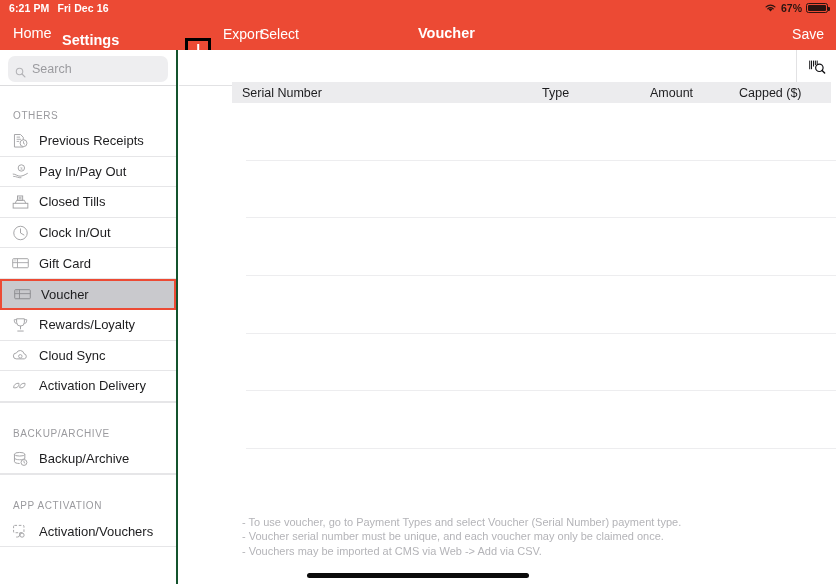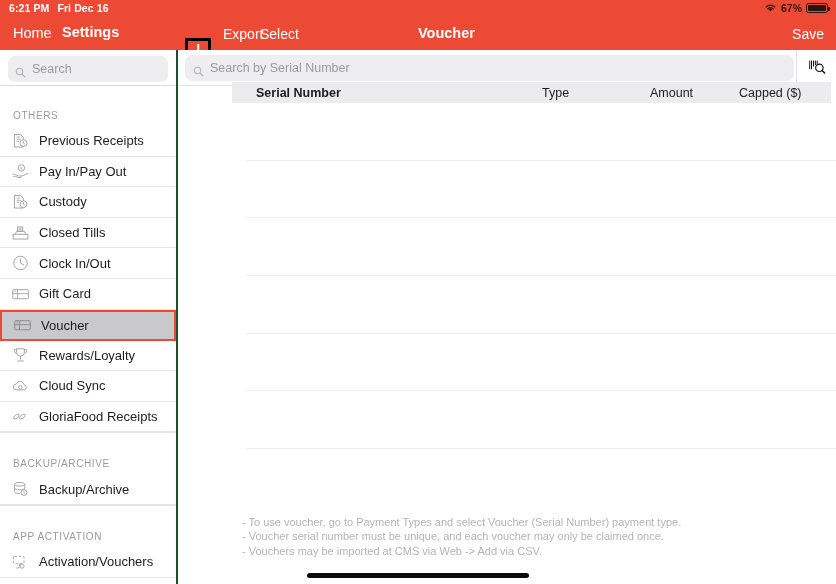--- a/index.html
+++ b/index.html
@@ -56,21 +56,21 @@
   
   .navrow {
     position: absolute; top: 18px; left: 0;
     width: 836px; height: 32px;
   }
   .nav-home {
     position: absolute; left: 13px; top: 7px;
     color: #ffffff; font-size: 14.5px;
   }
   .nav-settings {
-    position: absolute; left: 62px; top: 6px;
+    position: absolute; left: 62px; top: 14px;
     color: #ffffff; font-size: 14.5px; font-weight: bold;
   }
   .plus-hl {
     position: absolute; left: 185px; top: 20px;
     width: 26px; height: 26px;
     border: 3px solid #000000;
     background: #ec4a34;
   }
   .plus-glyph {
     position: absolute; left: 0; top: 0; width: 100%; height: 100%;
@@ -189,21 +189,21 @@
   .tbl-head {
     position: absolute; left: 53px; top: 32px;
     width: 599px; height: 21px;
     background: #ececee;
     display: flex; align-items: center;
   }
   .th {
     position: absolute;
     font-size: 12.5px; color: #1d1d1f;
   }
-  .th-serial { left: 24px; font-weight: bold; }
+  .th-serial { left: 10px; }
   .th-type   { left: 310px; }
   .th-amount { left: 418px; }
   .th-capped { left: 507px; }
 
   .tbl-body {
     position: absolute; left: 67px; top: 53px;
     width: 599px; height: 417px;
   }
   .trow {
     height: 57.7px;
@@ -304,31 +304,20 @@
         <svg viewBox="0 0 22 20" width="19" height="18">
           <circle cx="12" cy="6.5" r="3.7" fill="none" stroke="#55555a" stroke-width="1.1"></circle>
           <text x="12" y="9" font-size="5.5" text-anchor="middle" fill="#55555a" font-family="serif">$</text>
           <path d="M2.5 13.5c3 0 4.5 2.5 8 2.5 3 0 6-1.8 8.5-3.2" fill="none" stroke="#55555a" stroke-width="1.1" stroke-linecap="round"></path>
           <path d="M3 16.2c3.6 0 5 2 8.6 1.6" fill="none" stroke="#55555a" stroke-width="1" stroke-linecap="round"></path>
         </svg>
       </span>
       <span class="ilabel">Pay In/Pay Out</span>
     </div>
 
-    <div class="side-item">
-      <span class="iwrap">
-        <svg viewBox="0 0 22 20" width="19" height="18">
-          <path d="M4 2.5h7l3.2 3.2V17H4z" fill="none" stroke="#55555a" stroke-width="1.1"></path>
-          <path d="M6.5 5.5h4M6.5 8h5M6.5 10.5h3" stroke="#55555a" stroke-width="1"></path>
-          <circle cx="14.5" cy="12.5" r="4" fill="#fff" stroke="#55555a" stroke-width="1.1"></circle>
-          <path d="M14.5 10.2v2.6l1.7 1" stroke="#55555a" stroke-width="1" fill="none"></path>
-        </svg>
-      </span>
-      <span class="ilabel">Custody</span>
-    </div>
 
     <div class="side-item">
       <span class="iwrap">
         <svg viewBox="0 0 22 20" width="19" height="18">
           <rect x="2.5" y="11.5" width="17" height="5.5" fill="none" stroke="#55555a" stroke-width="1.1"></rect>
           <path d="M5 11.5l1.5-3.5h9L17 11.5" fill="none" stroke="#55555a" stroke-width="1.1"></path>
           <rect x="7.5" y="3" width="6" height="5" fill="none" stroke="#55555a" stroke-width="1.1"></rect>
           <path d="M8.8 4.6h3.4M8.8 6.2h3.4" stroke="#55555a" stroke-width=".9"></path>
         </svg>
       </span>
@@ -390,21 +379,21 @@
       <span class="ilabel">Cloud Sync</span>
     </div>
 
     <div class="side-item">
       <span class="iwrap">
         <svg viewBox="0 0 22 20" width="19" height="18">
           <path d="M3 12c0-3.4 2.8-5.5 6.2-5.2.4 3.5-2 6-6.2 5.2z" fill="none" stroke="#55555a" stroke-width="1.1"></path>
           <path d="M10 12c0-3.4 2.8-5.5 6.2-5.2.4 3.5-2 6-6.2 5.2z" fill="none" stroke="#55555a" stroke-width="1.1"></path>
         </svg>
       </span>
-      <span class="ilabel">GloriaFood Receipts</span>
+      <span class="ilabel">Activation Delivery</span>
     </div>
 
     <div class="side-divider-gap"></div>
 
     <div class="side-section">BACKUP/ARCHIVE</div>
     <div class="side-item">
       <span class="iwrap">
         <svg viewBox="0 0 22 20" width="19" height="18">
           <ellipse cx="10" cy="4.5" rx="6" ry="2.1" fill="none" stroke="#55555a" stroke-width="1.1"></ellipse>
           <path d="M4 4.5v8.6c0 1.2 2.7 2.1 6 2.1" fill="none" stroke="#55555a" stroke-width="1.1"></path>
@@ -428,29 +417,20 @@
           <circle cx="12.8" cy="14.8" r="2.4" fill="none" stroke="#55555a" stroke-width="1.1"></circle>
         </svg>
       </span>
       <span class="ilabel">Activation/Vouchers</span>
     </div>
   </div>
 
   <div class="main">
 
     <div class="main-search-row">
-      <div class="main-search-box">
-        <span class="sicon">
-          <svg viewBox="0 0 16 16" width="11" height="11">
-            <circle cx="6.6" cy="6.6" r="4.7" stroke="#6f6f74" stroke-width="1.6" fill="none"></circle>
-            <line x1="10.2" y1="10.2" x2="14.4" y2="14.4" stroke="#6f6f74" stroke-width="1.8" stroke-linecap="round"></line>
-          </svg>
-        </span>
-        <span class="main-search-ph">Search by Serial Number</span>
-      </div>
 
       <div class="scan-btn">
         <span>
           <svg viewBox="0 0 22 20" width="20" height="19">
             <g stroke="#111114" stroke-width="1.1">
               <line x1="3" y1="3.5" x2="3" y2="13"></line>
               <line x1="5" y1="3.5" x2="5" y2="13"></line>
               <line x1="7.2" y1="3.5" x2="7.2" y2="10"></line>
               <line x1="9.2" y1="3.5" x2="9.2" y2="8.5"></line>
               <line x1="11.2" y1="3.5" x2="11.2" y2="7.5"></line>

